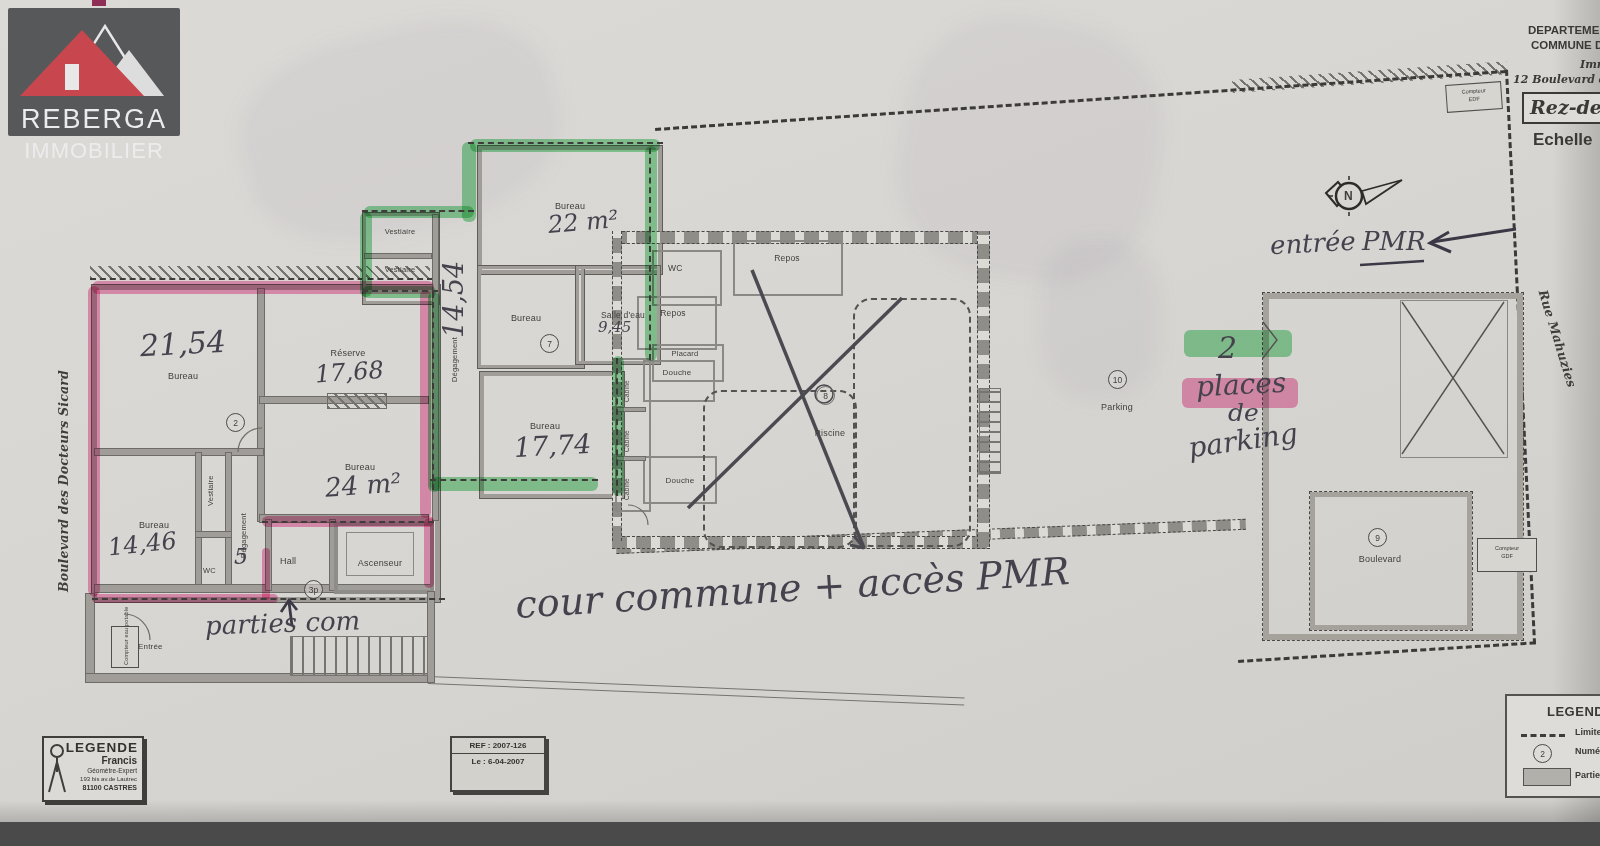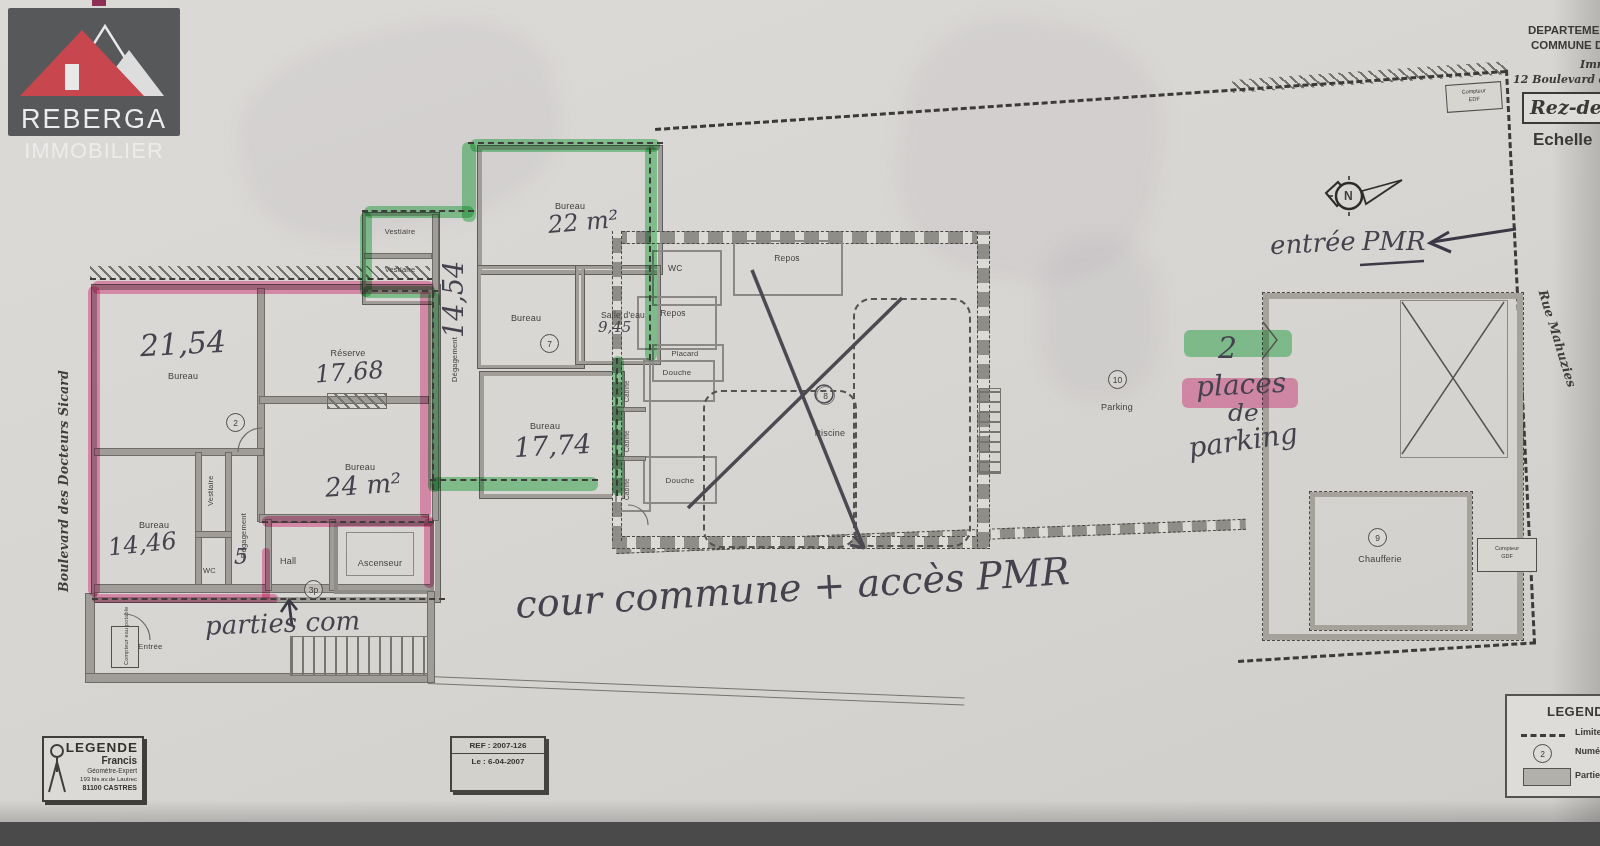--- a/index.html
+++ b/index.html
@@ -265,21 +265,21 @@
   <div class="hand" style="left:1218px;top:330px;font-size:30px;">2</div>
   <div class="hand" style="left:1196px;top:368px;font-size:28px;transform:rotate(-3deg);">places</div>
   <div class="hand" style="left:1228px;top:398px;font-size:25px;">de</div>
   <div class="hand" style="left:1188px;top:424px;font-size:28px;transform:rotate(-8deg);">parking</div>
   <div class="hand" style="left:1270px;top:228px;font-size:26px;transform:rotate(-3deg);">entrée</div>
   <div class="hand" style="left:1362px;top:226px;font-size:26px;">PMR</div>
   <div class="t" style="left:1344px;top:189px;font-size:12px;font-weight:bold;">N</div>
   <div class="circ" style="left:1368px;top:528px;">
       <span>9</span>
     </div>
-  <div class="t tc" style="left:1335px;top:554px;width:90px;">Chaufferie</div>
+  <div class="t tc" style="left:1335px;top:554px;width:90px;">Boulevard</div>
 
   <div class="hand" style="left:515px;top:566px;font-size:38px;transform:rotate(-3.5deg);">cour commune + accès PMR</div>
 
   <div class="abs" style="left:42px;top:736px;width:98px;height:62px;background:#dcdad6;border:2.5px solid #403e3a;box-shadow:3px 3px 0 #403e3a;">
     <svg width="22" height="54" viewBox="0 0 22 54" style="position:absolute;left:2px;top:4px;">
       <circle cx="11" cy="9" r="6" fill="none" stroke="#403e3a" stroke-width="2"></circle>
       <path d="M11 15 L11 30 M11 20 L3 50 M11 20 L19 50" stroke="#403e3a" stroke-width="2" fill="none"></path>
     </svg>
     <div style="position:absolute;right:4px;top:2px;font-size:13.5px;font-weight:bold;letter-spacing:1px;color:#34322e;">LEGENDE</div>
     <div style="position:absolute;right:5px;top:17px;font-size:10px;font-weight:bold;color:#34322e;">Francis</div>

